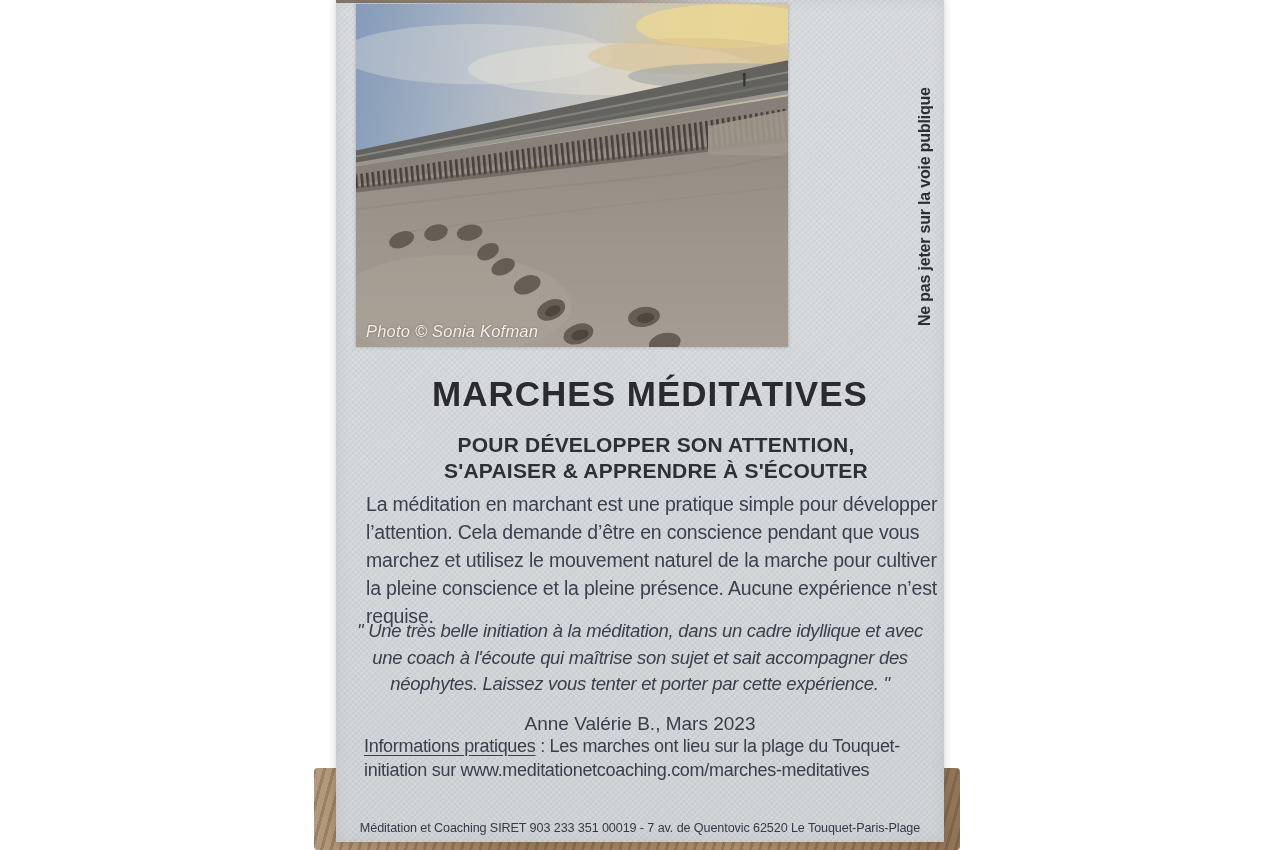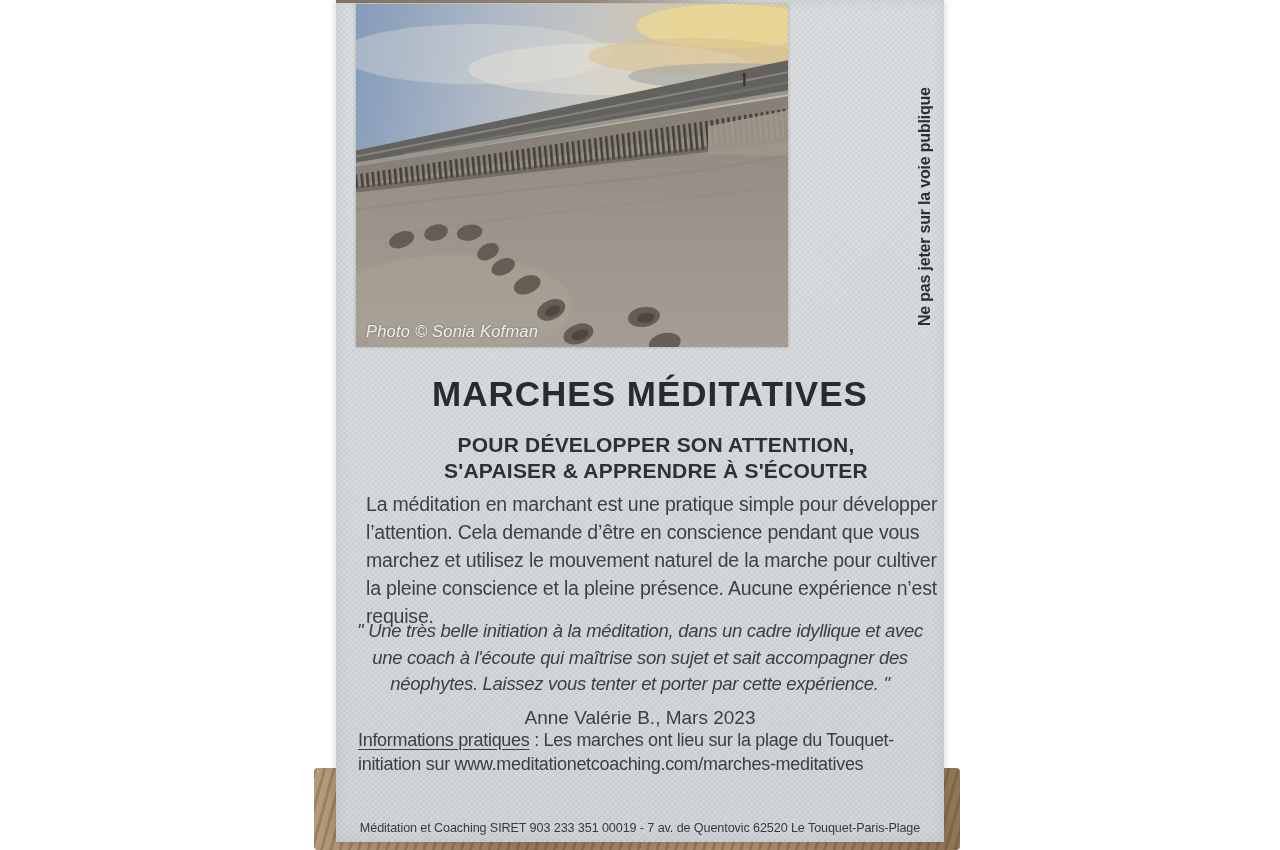--- a/index.html
+++ b/index.html
@@ -61,23 +61,23 @@
   }
   .subtitle span{display:block;}
   .intro{
     position:absolute;left:16px;top:476px;width:582px;margin:14px;
     font-size:19.5px;line-height:28px;letter-spacing:-.2px;color:#3a414c;
   }
   .quote-block{
     position:absolute;left:10px;top:618px;width:588px;text-align:center;color:#39404a;
   }
   .quote{font-style:italic;font-size:18.5px;line-height:26.5px;letter-spacing:-.3px;margin:0;}
-  .attribution{font-size:19px;margin-top:9px;}
+  .attribution{font-size:19px;margin-top:15px;}
   .practical{
-    position:absolute;left:16px;top:722px;width:586px;margin:6px;
+    position:absolute;left:16px;top:722px;width:586px;margin:12px;
     font-size:18px;line-height:24px;letter-spacing:-.3px;color:#39404b;
   }
   .pline{display:block;white-space:nowrap;}
   .practical .u{text-decoration:underline;text-underline-offset:3px;}
   .legal{
     position:absolute;left:0;top:821px;width:100%;
     text-align:center;font-size:12.6px;letter-spacing:-.1px;color:#343b45;
     white-space:nowrap;
   }
 </style>

